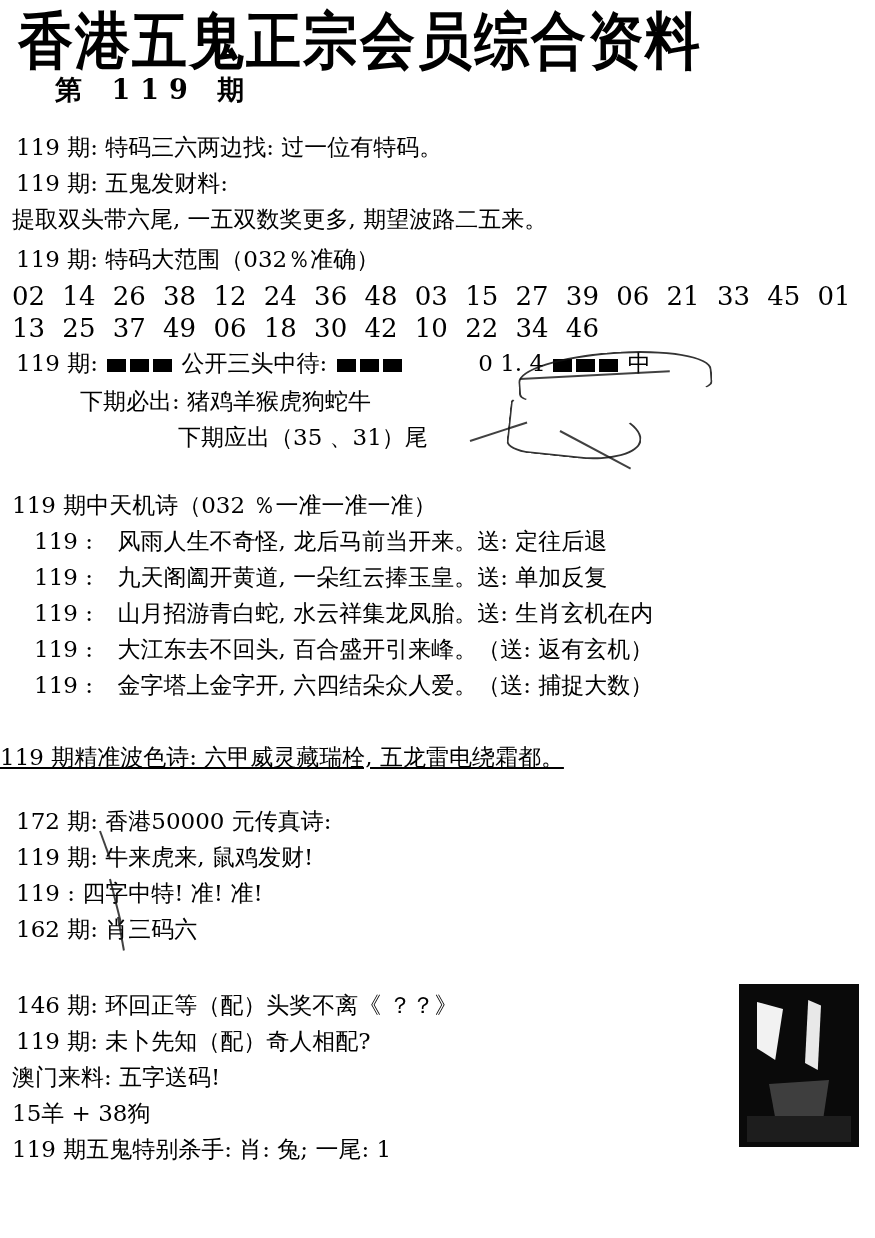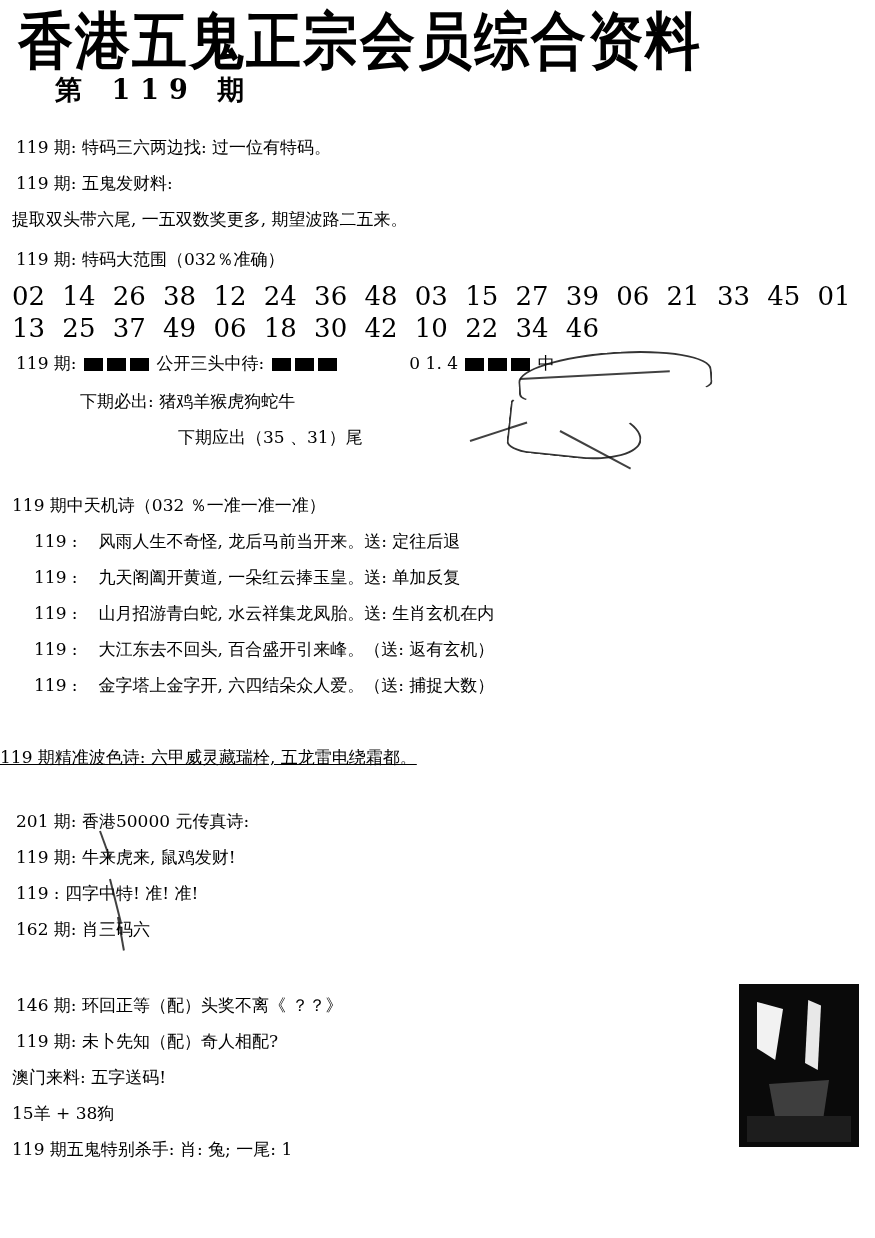--- a/index.html
+++ b/index.html
@@ -28,21 +28,21 @@
   .issue-line{
     position:absolute;left:55px;top:72px;
     font-family:"DejaVu Serif","Liberation Serif",serif;
     font-weight:bold;font-size:27px;letter-spacing:10px;
   }
 
   
   .row{
     position:absolute;
     font-family:"DejaVu Serif","Liberation Serif",serif;
-    font-size:17px;
+    font-size:23px;
     white-space:nowrap;
     line-height:26px;
   }
   .nums{
     letter-spacing:0px;
     font-size:26px;
     word-spacing:9px;
   }
   .blk{
     display:inline-block;
@@ -135,21 +135,21 @@
     <span>大江东去不回头, 百合盛开引来峰。（送: 返有玄机）</span>
   </div>
   <div class="row" style="left:34px;top:672px;">
     <span>119 :</span>
     <span style="display:inline-block;width:10px;"></span>
     <span>金字塔上金字开, 六四结朵众人爱。（送: 捕捉大数）</span>
   </div>
 
   <div class="row" style="left:0;top:744px;text-decoration:underline;">119 期精准波色诗: 六甲威灵藏瑞栓, 五龙雷电绕霜都。</div>
 
-  <div class="row" style="left:16px;top:808px;">201 期: 香港50000 元传真诗:</div>
+  <div class="row" style="left:16px;top:808px;">172 期: 香港50000 元传真诗:</div>
   <div class="row" style="left:16px;top:844px;">119 期: 牛来虎来, 鼠鸡发财!</div>
   <div class="row" style="left:16px;top:880px;">119 : 四字中特! 准! 准!</div>
   <div class="row" style="left:16px;top:916px;">162 期: 肖三码六</div>
 
   <div class="slash" style="left:100px;top:830px;width:30px;transform:rotate(70deg);"></div>
   <div class="slash" style="left:110px;top:878px;width:46px;transform:rotate(76deg);"></div>
   <div class="slash" style="left:118px;top:916px;width:34px;transform:rotate(80deg);"></div>
 
   <div class="row" style="left:16px;top:992px;">146 期: 环回正等（配）头奖不离《 ？？》</div>
   <div class="row" style="left:16px;top:1028px;">119 期: 未卜先知（配）奇人相配?</div>

